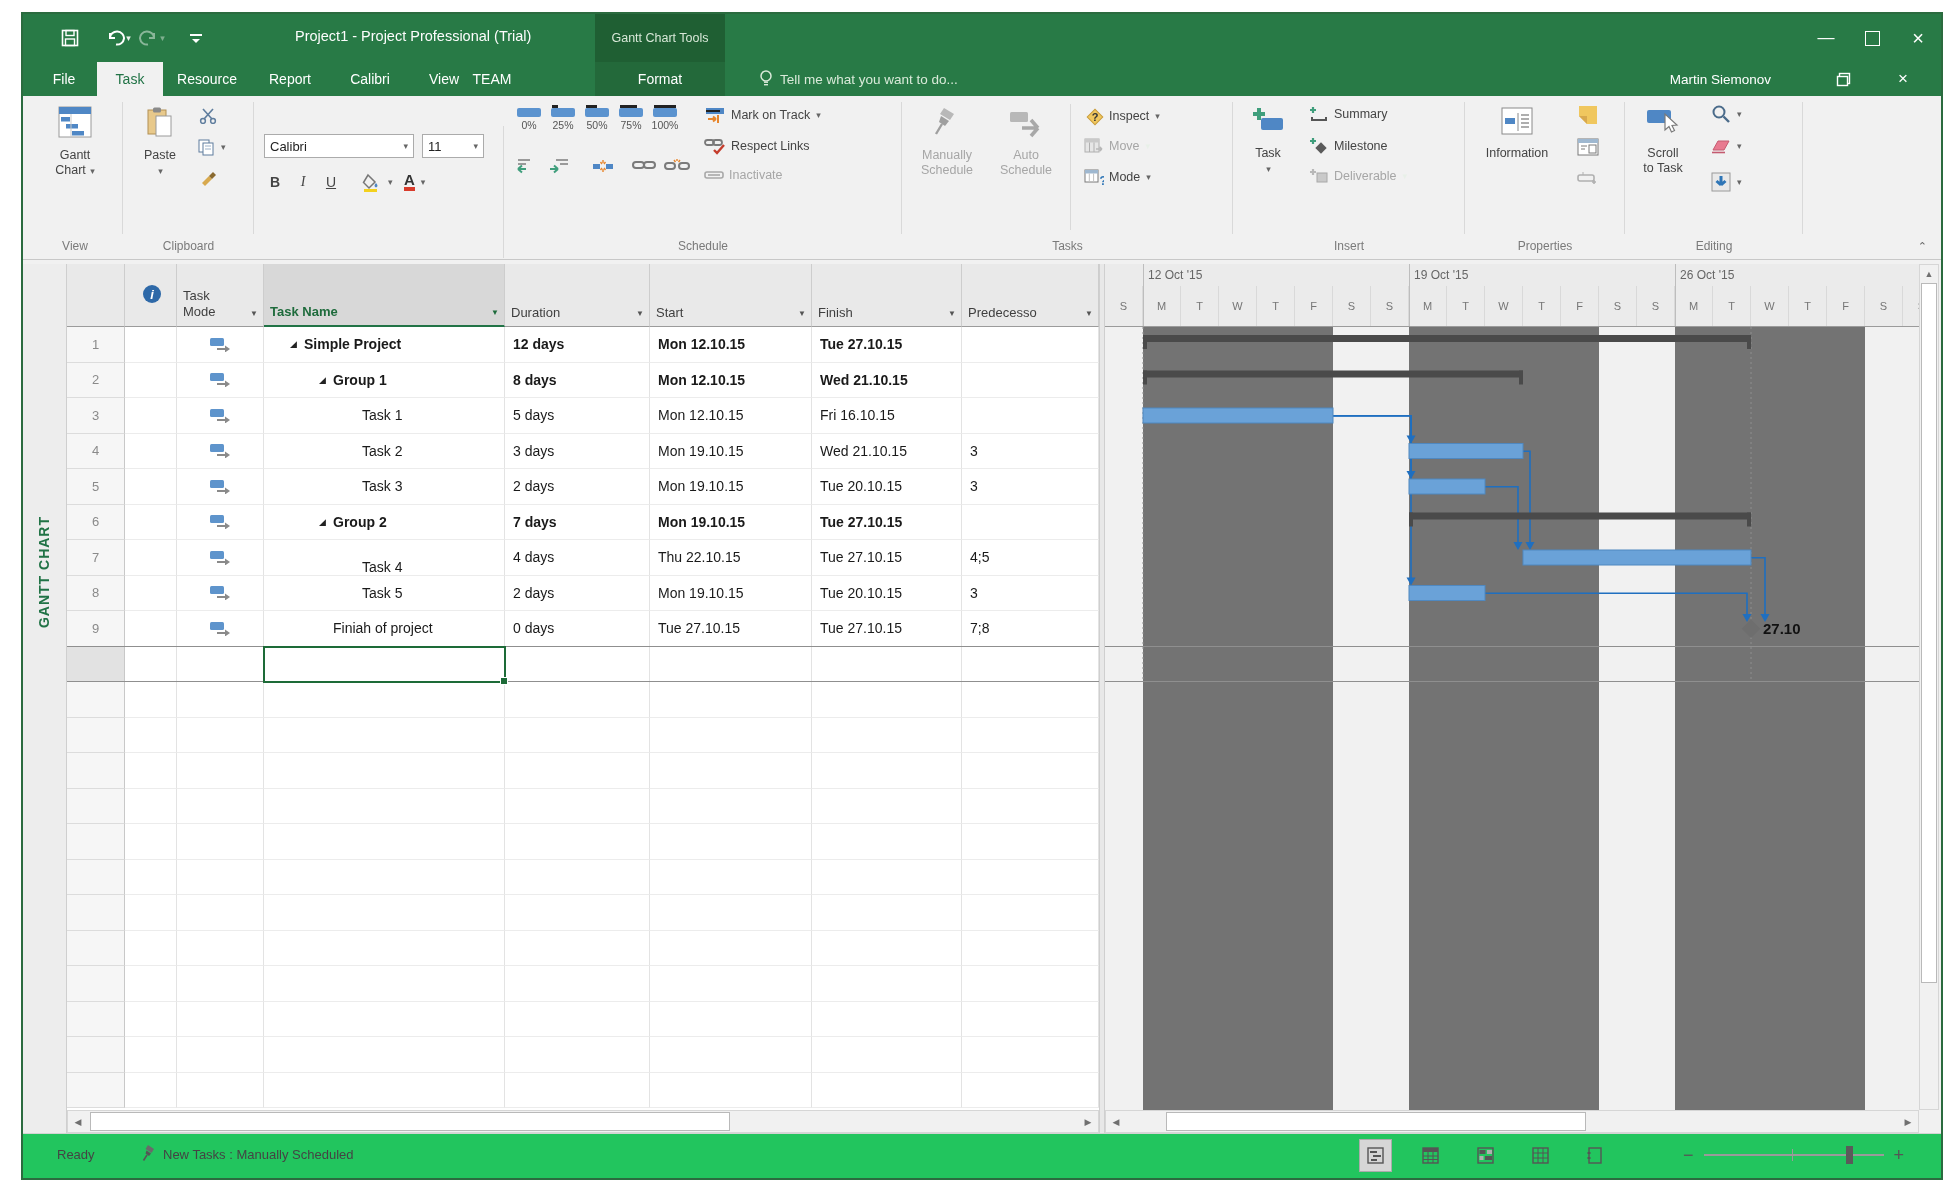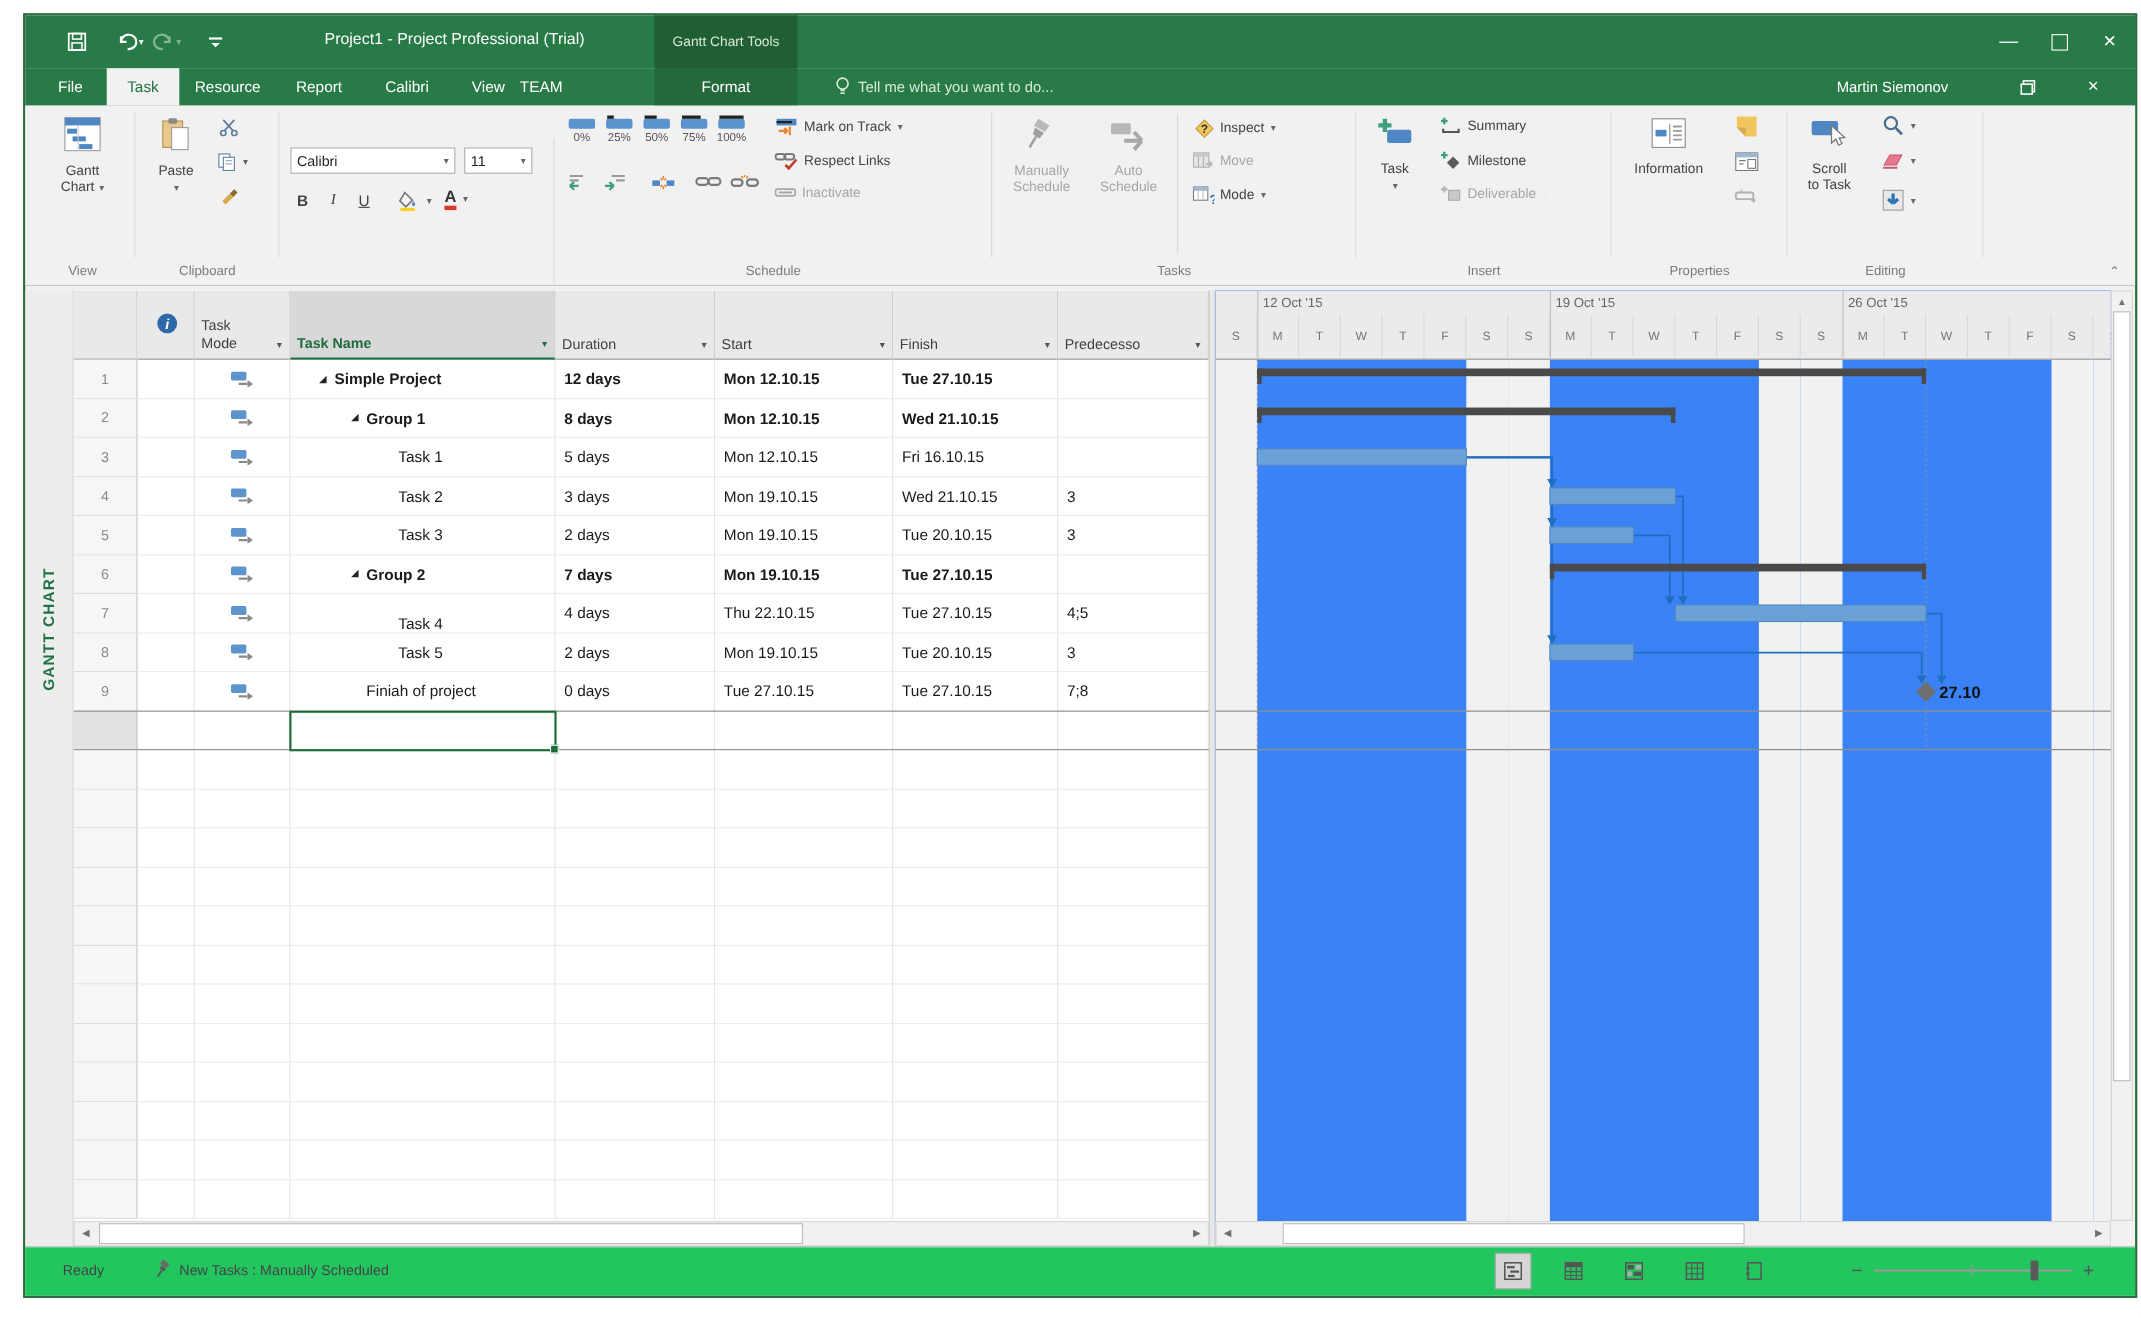--- a/index.html
+++ b/index.html
@@ -42,21 +42,21 @@
   #leftstrip{position:absolute;left:0;top:250px;width:44px;height:869px;background:#ededed;border-right:1px solid #cfcfcf;box-sizing:border-box;}
   #view-label{position:absolute;left:-64px;top:300px;width:170px;transform:rotate(-90deg);transform-origin:center;color:#217346;font-weight:bold;font-size:14px;letter-spacing:1px;text-align:center;}
   .hcell{background:#e9e9e9;border-right:1px solid #cdcdcd;border-bottom:1px solid #9b9b9b;box-sizing:border-box;font-size:13px;color:#3f3f3f;display:flex;align-items:flex-end;padding:3px 4px 6px 6px;position:relative;}
   .hcell .flt{position:absolute;right:5px;bottom:8px;font-size:8px;color:#555;}
   .cell{border-right:1px solid #e3e3e3;border-bottom:1px solid #ececec;box-sizing:border-box;font-size:14px;color:#1a1a1a;display:flex;align-items:center;overflow:hidden;white-space:nowrap;}
   .rownum{background:#f6f6f6;border-right:1px solid #c8c8c8;border-bottom:1px solid #dcdcdc;color:#8a8a8a;font-size:13px;display:flex;align-items:center;justify-content:center;box-sizing:border-box;}
   .boldrow{font-weight:bold;}
   .tri{display:inline-block;width:14px;font-size:9px;color:#222;}
   #splitter{position:absolute;left:1076px;top:250px;width:6px;height:869px;background:#e8e8e8;border-left:1px solid #cfcfcf;border-right:1px solid #cfcfcf;box-sizing:border-box;}
   
-  #chart{position:absolute;left:1082px;top:250px;width:814px;height:869px;background:#3b82f6;overflow:hidden;text-align:center;}
+  #chart{position:absolute;left:1082px;top:250px;width:814px;height:869px;background:#737373;overflow:hidden;text-align:center;}
   #chart-header{position:absolute;left:0;top:0;width:100%;height:63px;background:#ebebeb;border-bottom:1px solid #9b9b9b;box-sizing:border-box;}
   .wk{position:absolute;top:0;height:22px;font-size:12px;color:#666;padding-left:5px;display:flex;align-items:center;}
   .wkdiv{position:absolute;top:0;width:1px;height:62px;background:#bdbdbd;}
   .dayc{position:absolute;top:22px;height:40px;border-right:1px solid #d9d9d9;box-sizing:border-box;font-size:11px;color:#767676;display:flex;align-items:center;justify-content:center;}
   .wkend{position:absolute;background:#f1f1f1;}
   
   .sbar{position:absolute;background:#f1f1f1;border:1px solid #d6d6d6;box-sizing:border-box;}
   .sthumb{position:absolute;background:#fff;border:1px solid #b9b9b9;box-sizing:border-box;}
   .sarrow{position:absolute;display:flex;align-items:center;justify-content:center;color:#707070;font-size:9px;background:#f1f1f1;}
   

